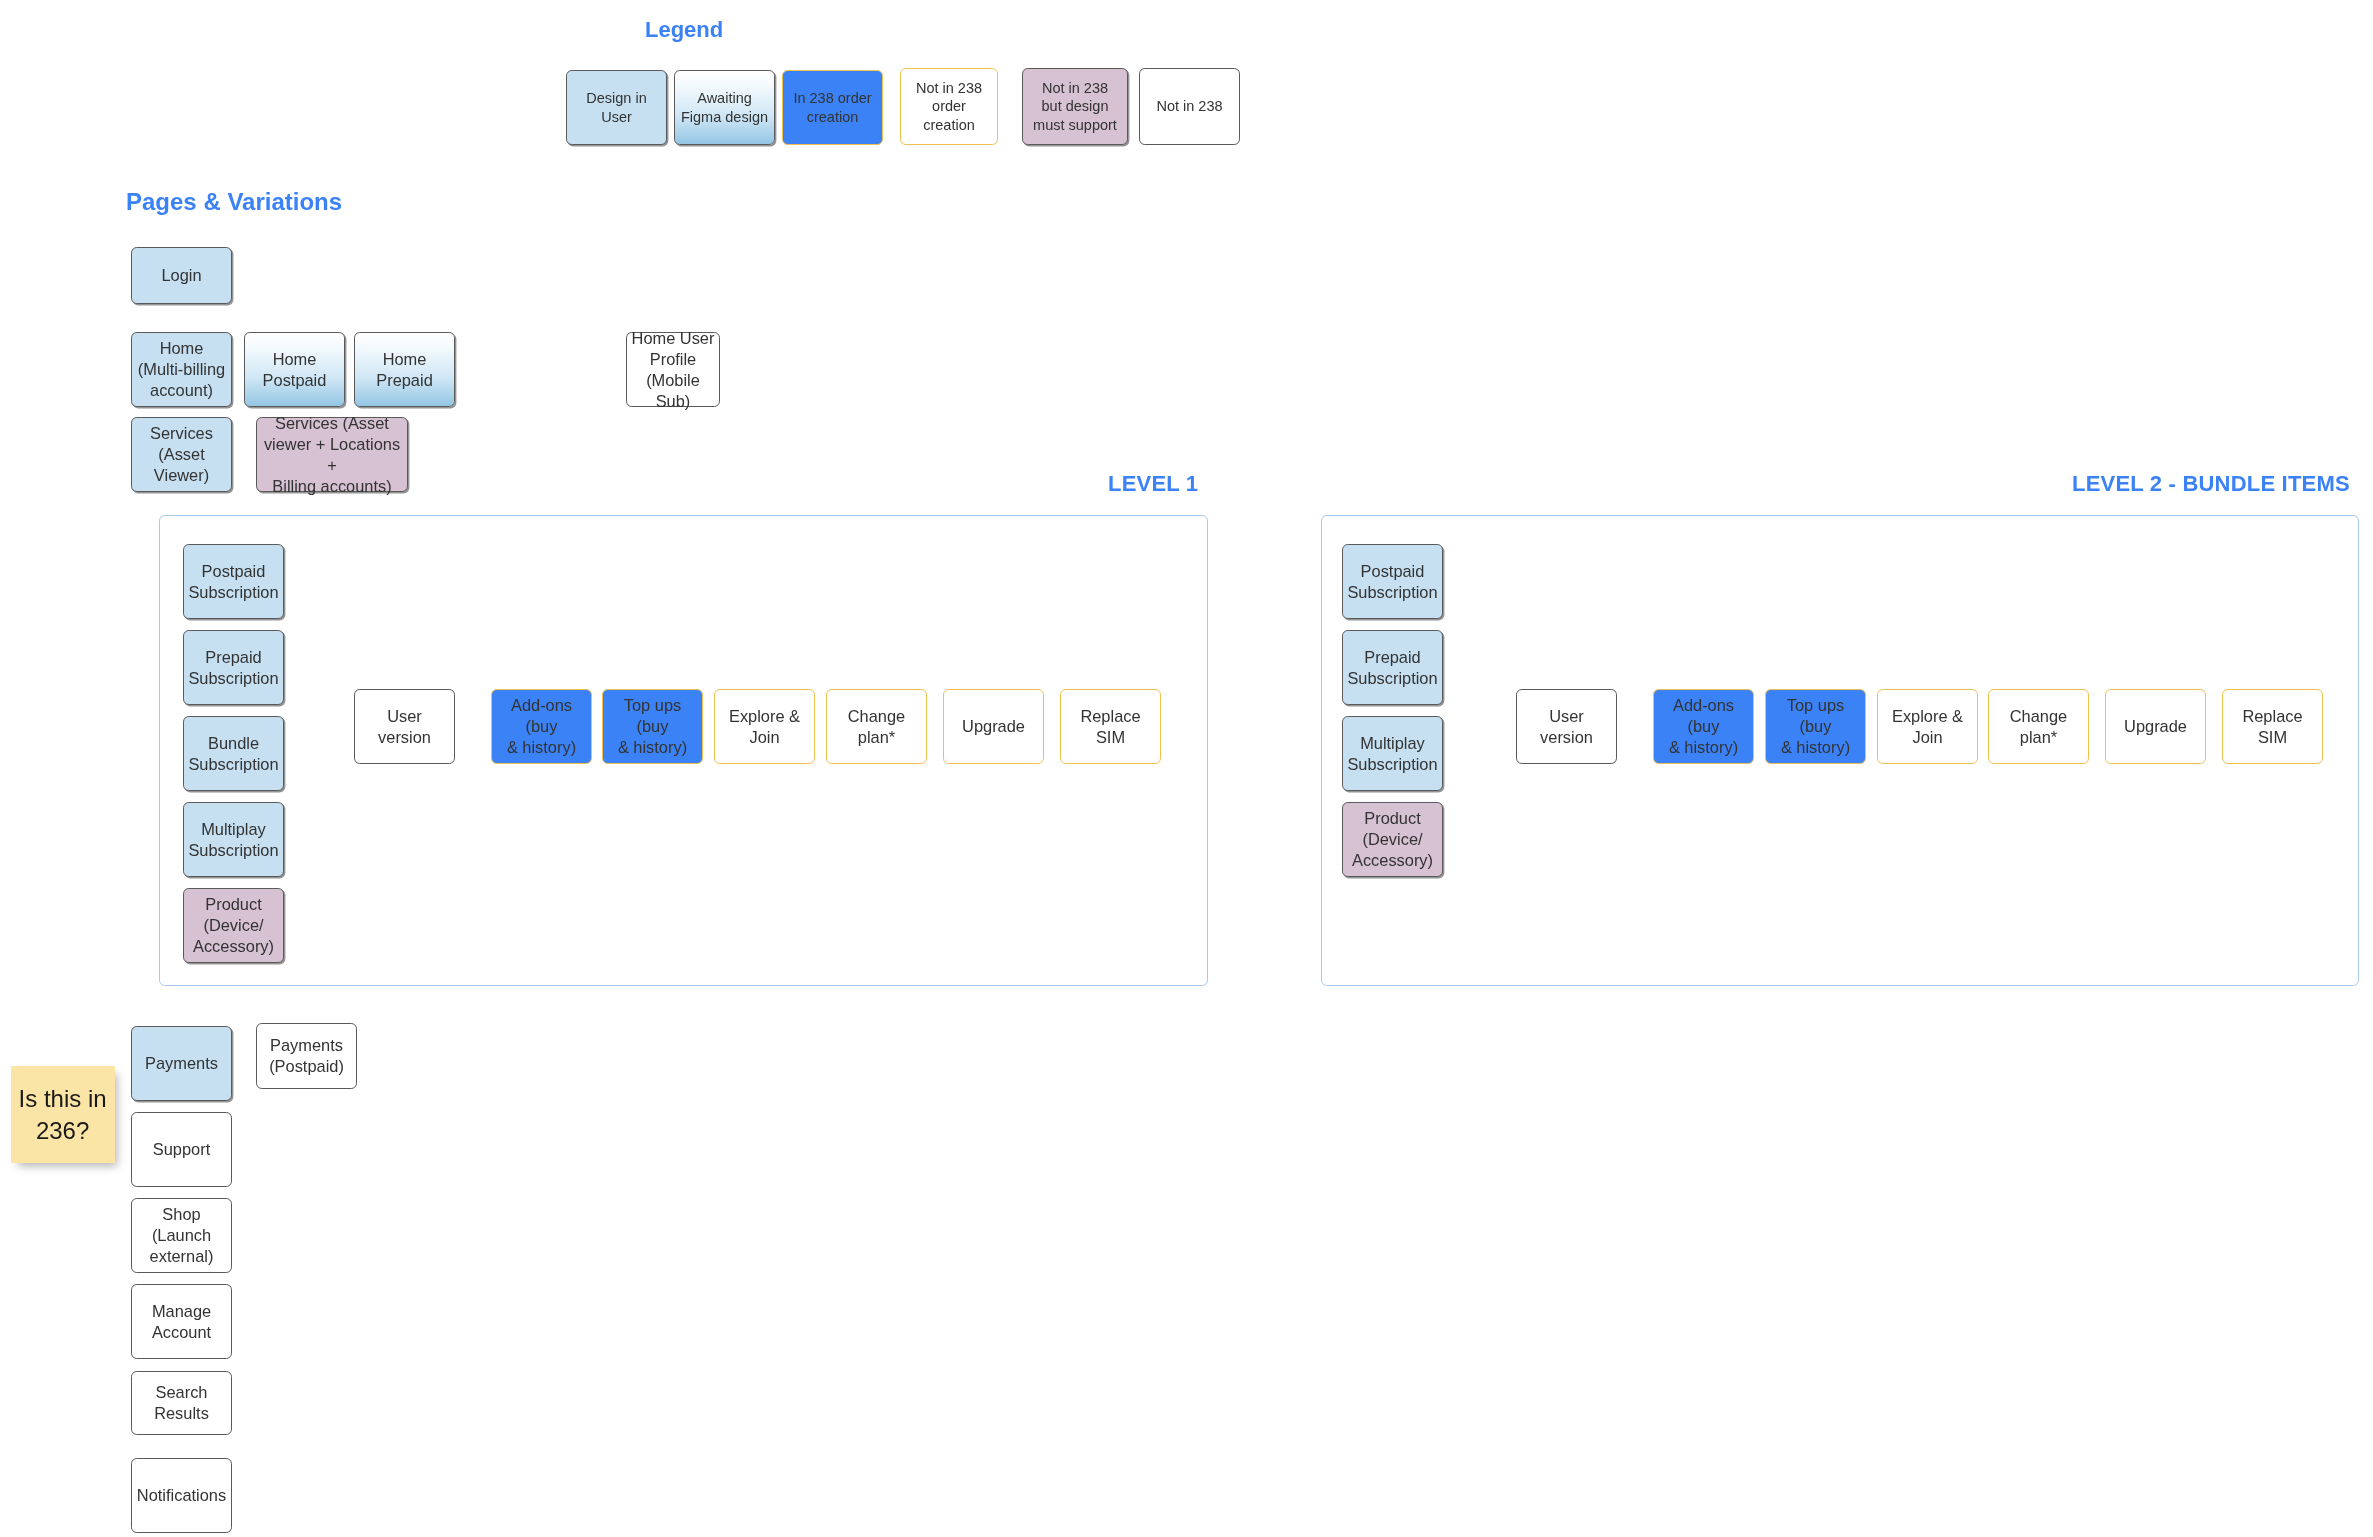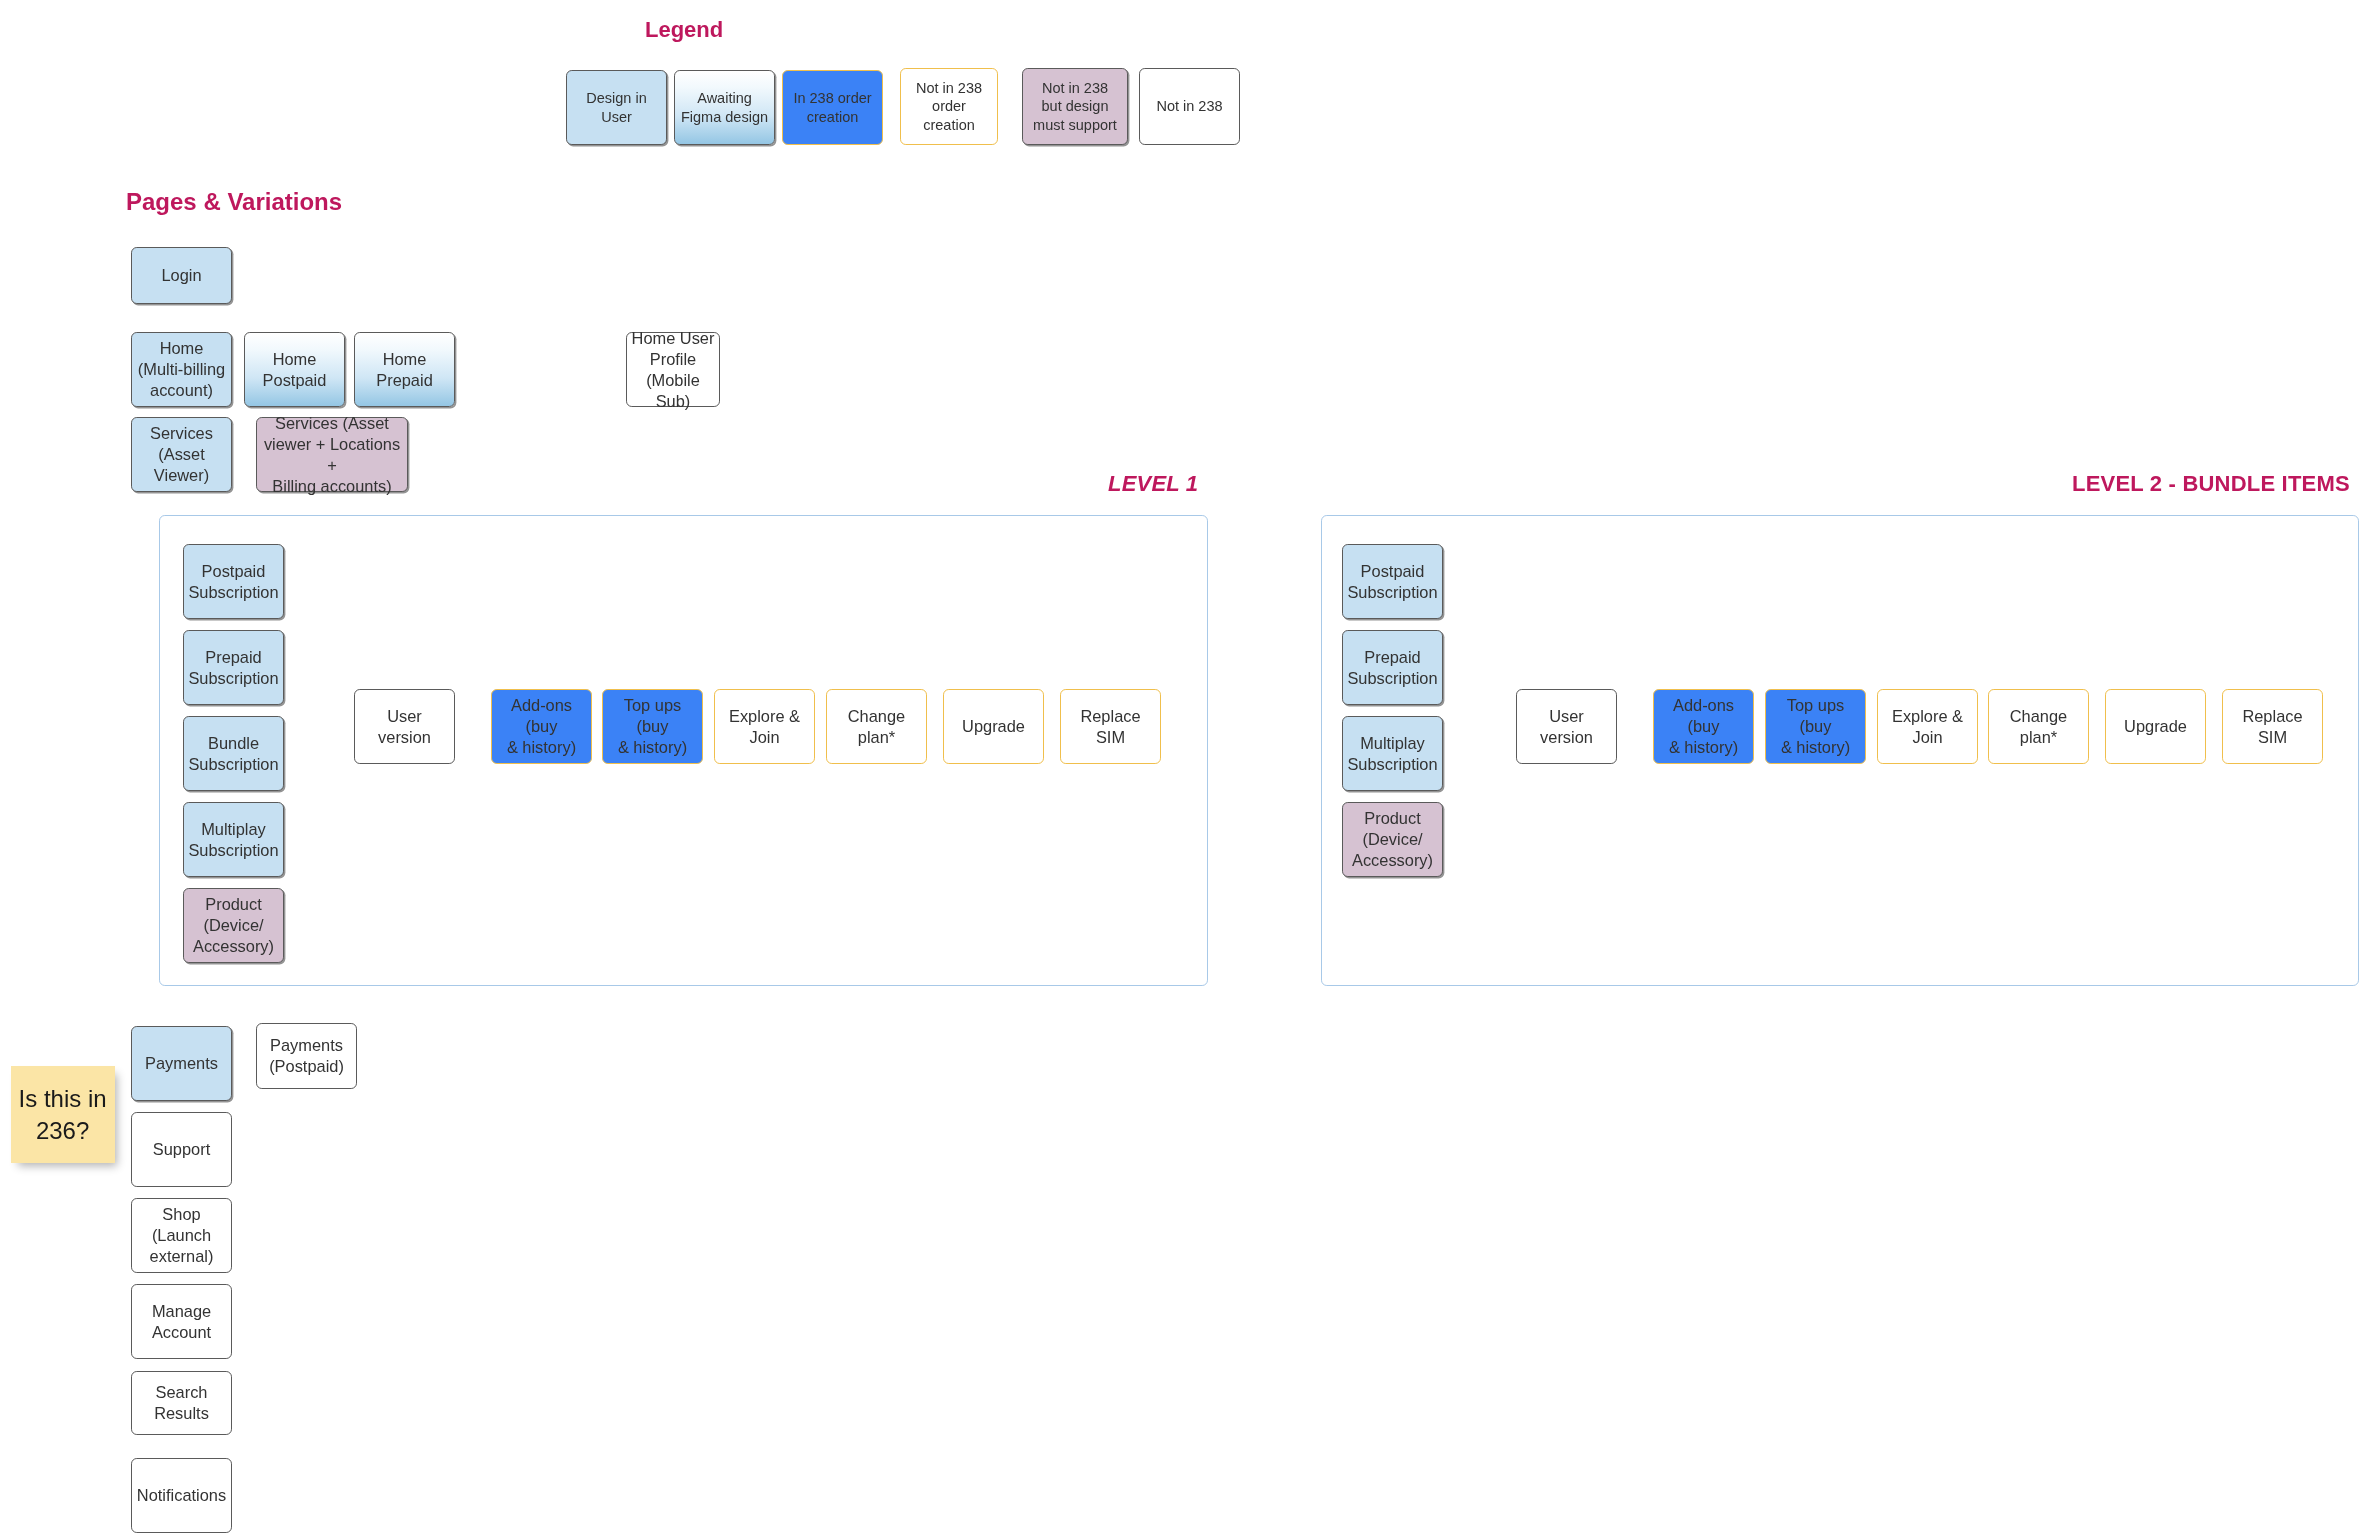--- a/index.html
+++ b/index.html
@@ -63,21 +63,21 @@
   }
   .s-notin238 {                    
     background: #ffffff;
     border: 1.9px solid #5a5a5a;
   }
 
   
   .heading {
     position: absolute;
     font-weight: bold;
-    color: #be185d;
+    color: #3b82f6;
     white-space: nowrap;
   }
   #legend-title   { font-size: 22px; }
   #pages-title    { font-size: 24px; }
   .level-title    { font-size: 22px; letter-spacing: 0.2px; }
 
   
   .level-box {
     position: absolute;
     box-sizing: border-box;
@@ -140,21 +140,21 @@
 Profile
 (Mobile Sub)</div>
       <div class="node s-figma" style="left: 131px; top: 417px; width: 101px; height: 75px;">Services
 (Asset
 Viewer)</div>
       <div class="node s-mustsupport" style="left: 256px; top: 417px; width: 152px; height: 75px;">Services (Asset
 viewer + Locations +
 Billing accounts)</div>
     </div>
 
-  <div class="heading level-title" id="level1-title" style="left: 1108px; top: 471px; font-style: italic;">LEVEL 1</div>
+  <div class="heading level-title" id="level1-title" style="left: 1108px; top: 471px;">LEVEL 1</div>
   <div class="level-box" id="level1-box" style="left: 159px; top: 515px; width: 1049px; height: 471px;"></div>
   <div id="level1-subs">
       <div class="node s-figma" style="left: 183px; top: 544px; width: 101px; height: 75px;">Postpaid
 Subscription</div>
       <div class="node s-figma" style="left: 183px; top: 630px; width: 101px; height: 75px;">Prepaid
 Subscription</div>
       <div class="node s-figma" style="left: 183px; top: 716px; width: 101px; height: 75px;">Bundle
 Subscription</div>
       <div class="node s-figma" style="left: 183px; top: 802px; width: 101px; height: 75px;">Multiplay
 Subscription</div>

